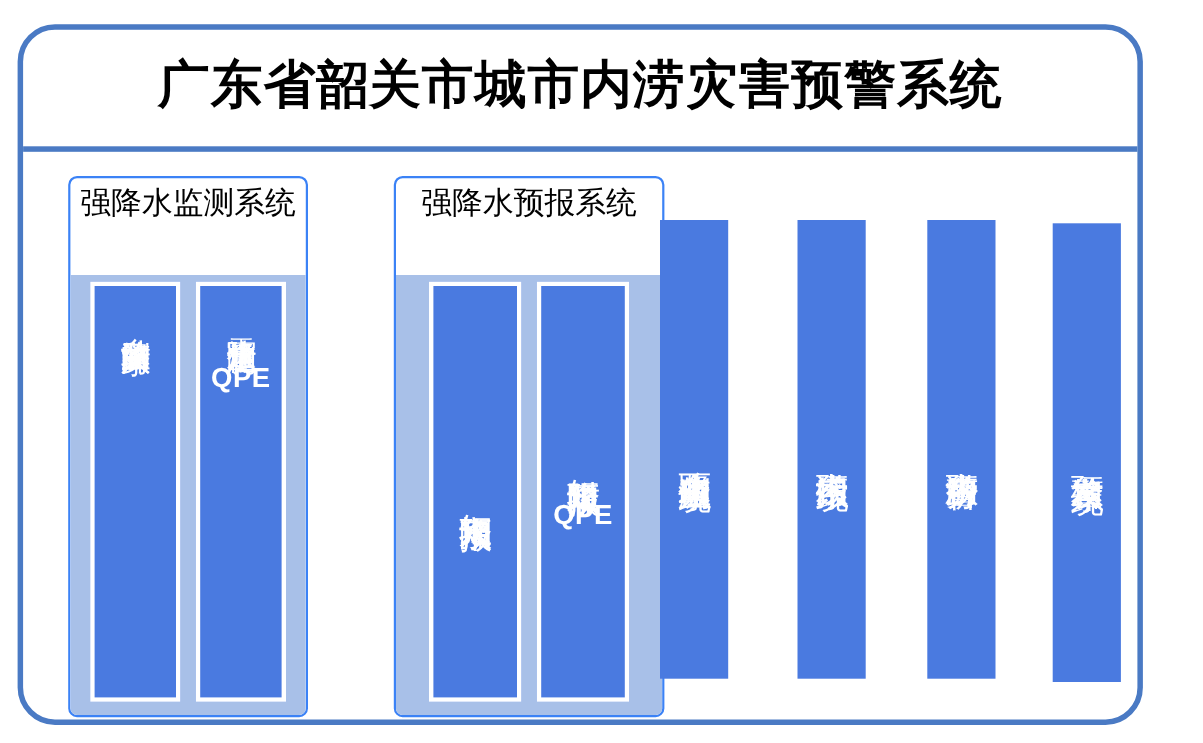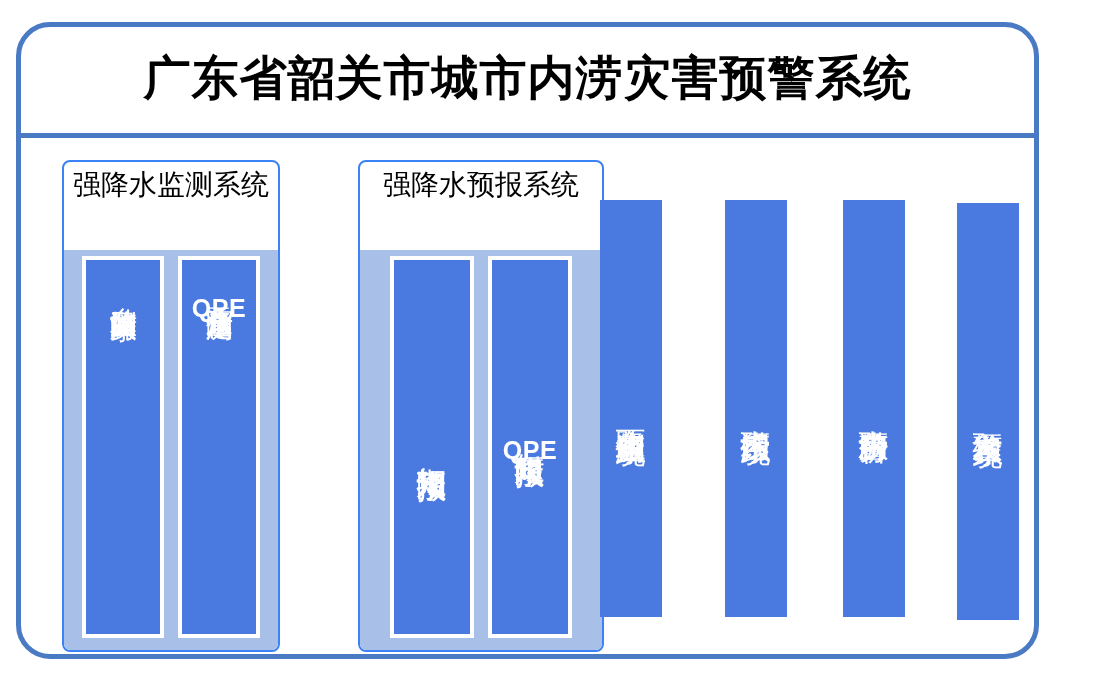--- a/index.html
+++ b/index.html
@@ -102,20 +102,21 @@
   .vbar {
     background: #4a7ae0;
     box-sizing: border-box;
     display: flex;
     flex-direction: column;
     align-items: center;
     color: #ffffff;
   }
   .vbar.bordered {
     border: 4px solid #ffffff;
+    gap: 36px;
   }
   .vtext {
     writing-mode: vertical-rl;
     text-orientation: upright;
     font-size: 27px;
     line-height: 1.08;
     letter-spacing: 1px;
     color: #ffffff;
     white-space: nowrap;
     font-family: "Liberation Sans", "DejaVu Sans", sans-serif;

